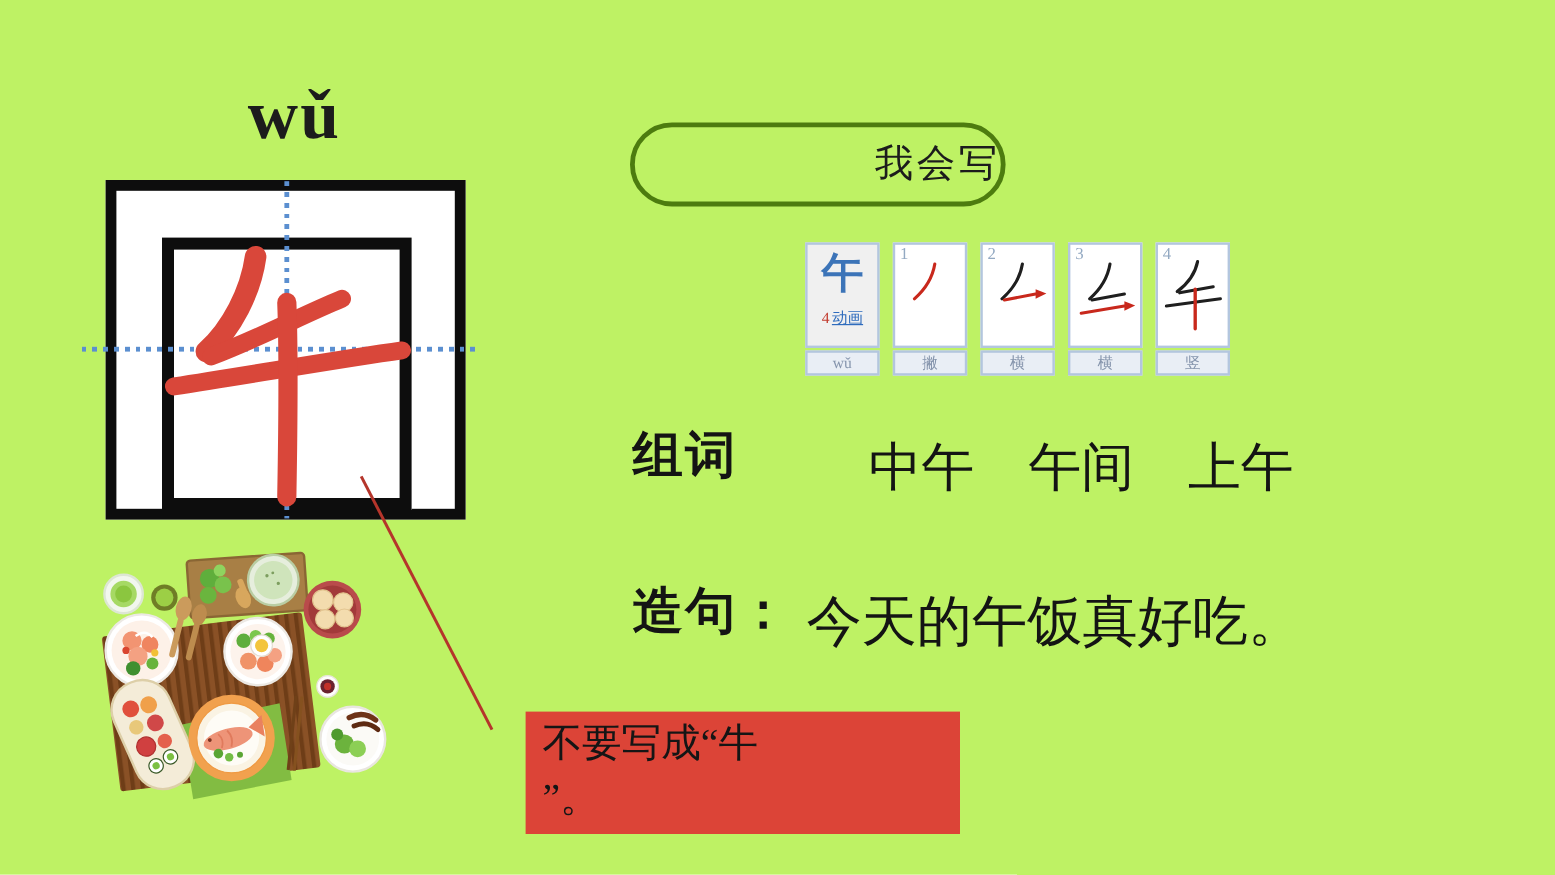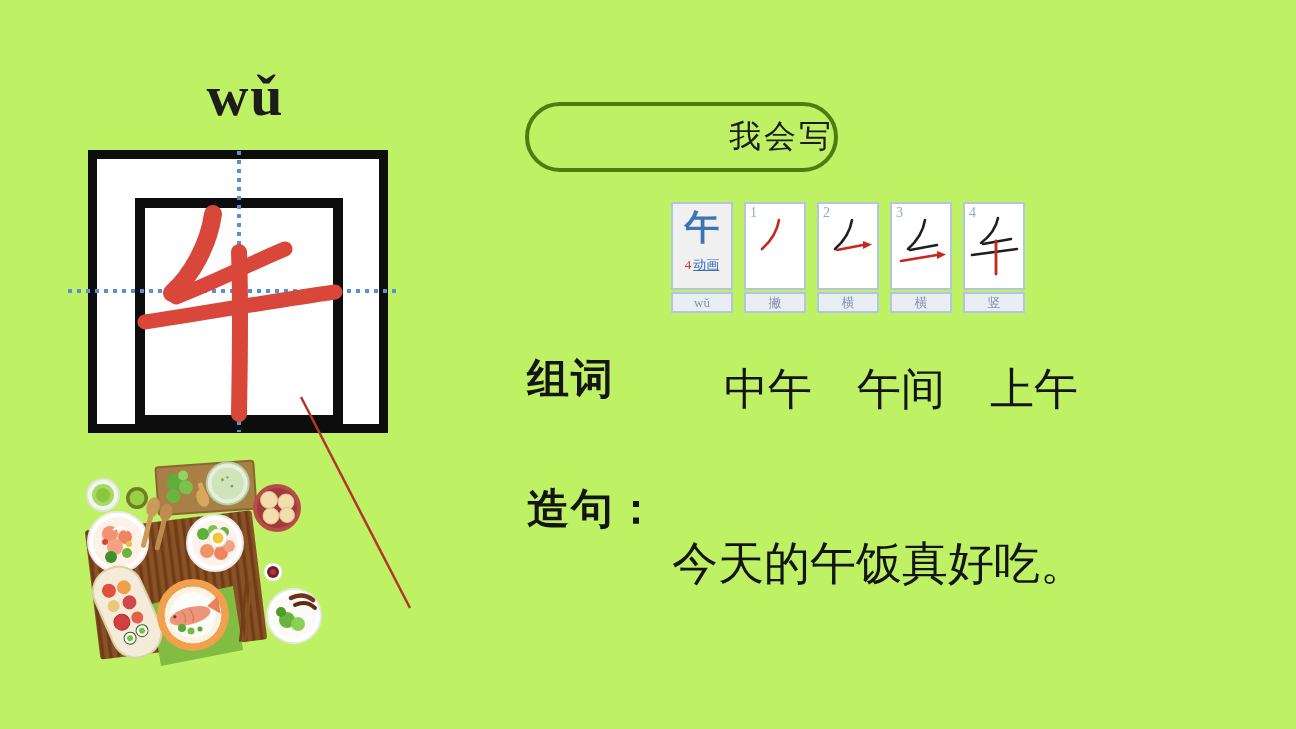--- a/index.html
+++ b/index.html
@@ -38,21 +38,21 @@
   }
   .badge span{font-size:32px;color:#1c1c1c;letter-spacing:3px;}
   .row-label{
     position:absolute;font-size:42px;font-weight:bold;color:#141414;letter-spacing:2px;white-space:nowrap;
   }
   .lbl-bishun{left:527px;top:205px;font-size:54px;}
   .lbl-zuci{left:527px;top:351px;}
   .lbl-zaoju{left:527px;top:481px;}
   .words{position:absolute;left:724px;top:360px;font-size:44px;color:#141414;white-space:nowrap;}
   .words span{margin-right:34px;}
-  .sentence{position:absolute;left:672px;top:487px;font-size:46px;color:#141414;white-space:nowrap;margin-top:46px;}
+  .sentence{position:absolute;left:672px;top:487px;font-size:46px;color:#141414;white-space:nowrap;}
   
   .cells{position:absolute;left:671px;top:202px;display:flex;gap:11px;z-index:2;}
   .cell{width:62px;display:flex;flex-direction:column;}
   .cell-main{
     position:relative;height:88px;box-sizing:border-box;border:2px solid #b3c6de;background:#fff;
     display:flex;flex-direction:column;align-items:center;
   }
   .cell-first .cell-main{background:#f0f0f0;}
   .cell-char{font-size:35px;line-height:1.15;color:#3c74b8;margin-top:4px;font-weight:bold;}
   .cell-anim{margin-top:auto;margin-bottom:14px;font-size:13px;white-space:nowrap;}
@@ -294,14 +294,18 @@
   <div class="row-label lbl-zuci">组词</div>
   <div class="words">
     <span>中午</span>
     <span>午间</span>
     <span>上午</span>
   </div>
 
   <div class="row-label lbl-zaoju">造句：</div>
   <div class="sentence">今天的午饭真好吃。</div>
 
+  <div class="note">
+    <div>不要写成“牛</div>
+    <div>”。</div>
+  </div>
 
 </div>
 
 </body></html>

